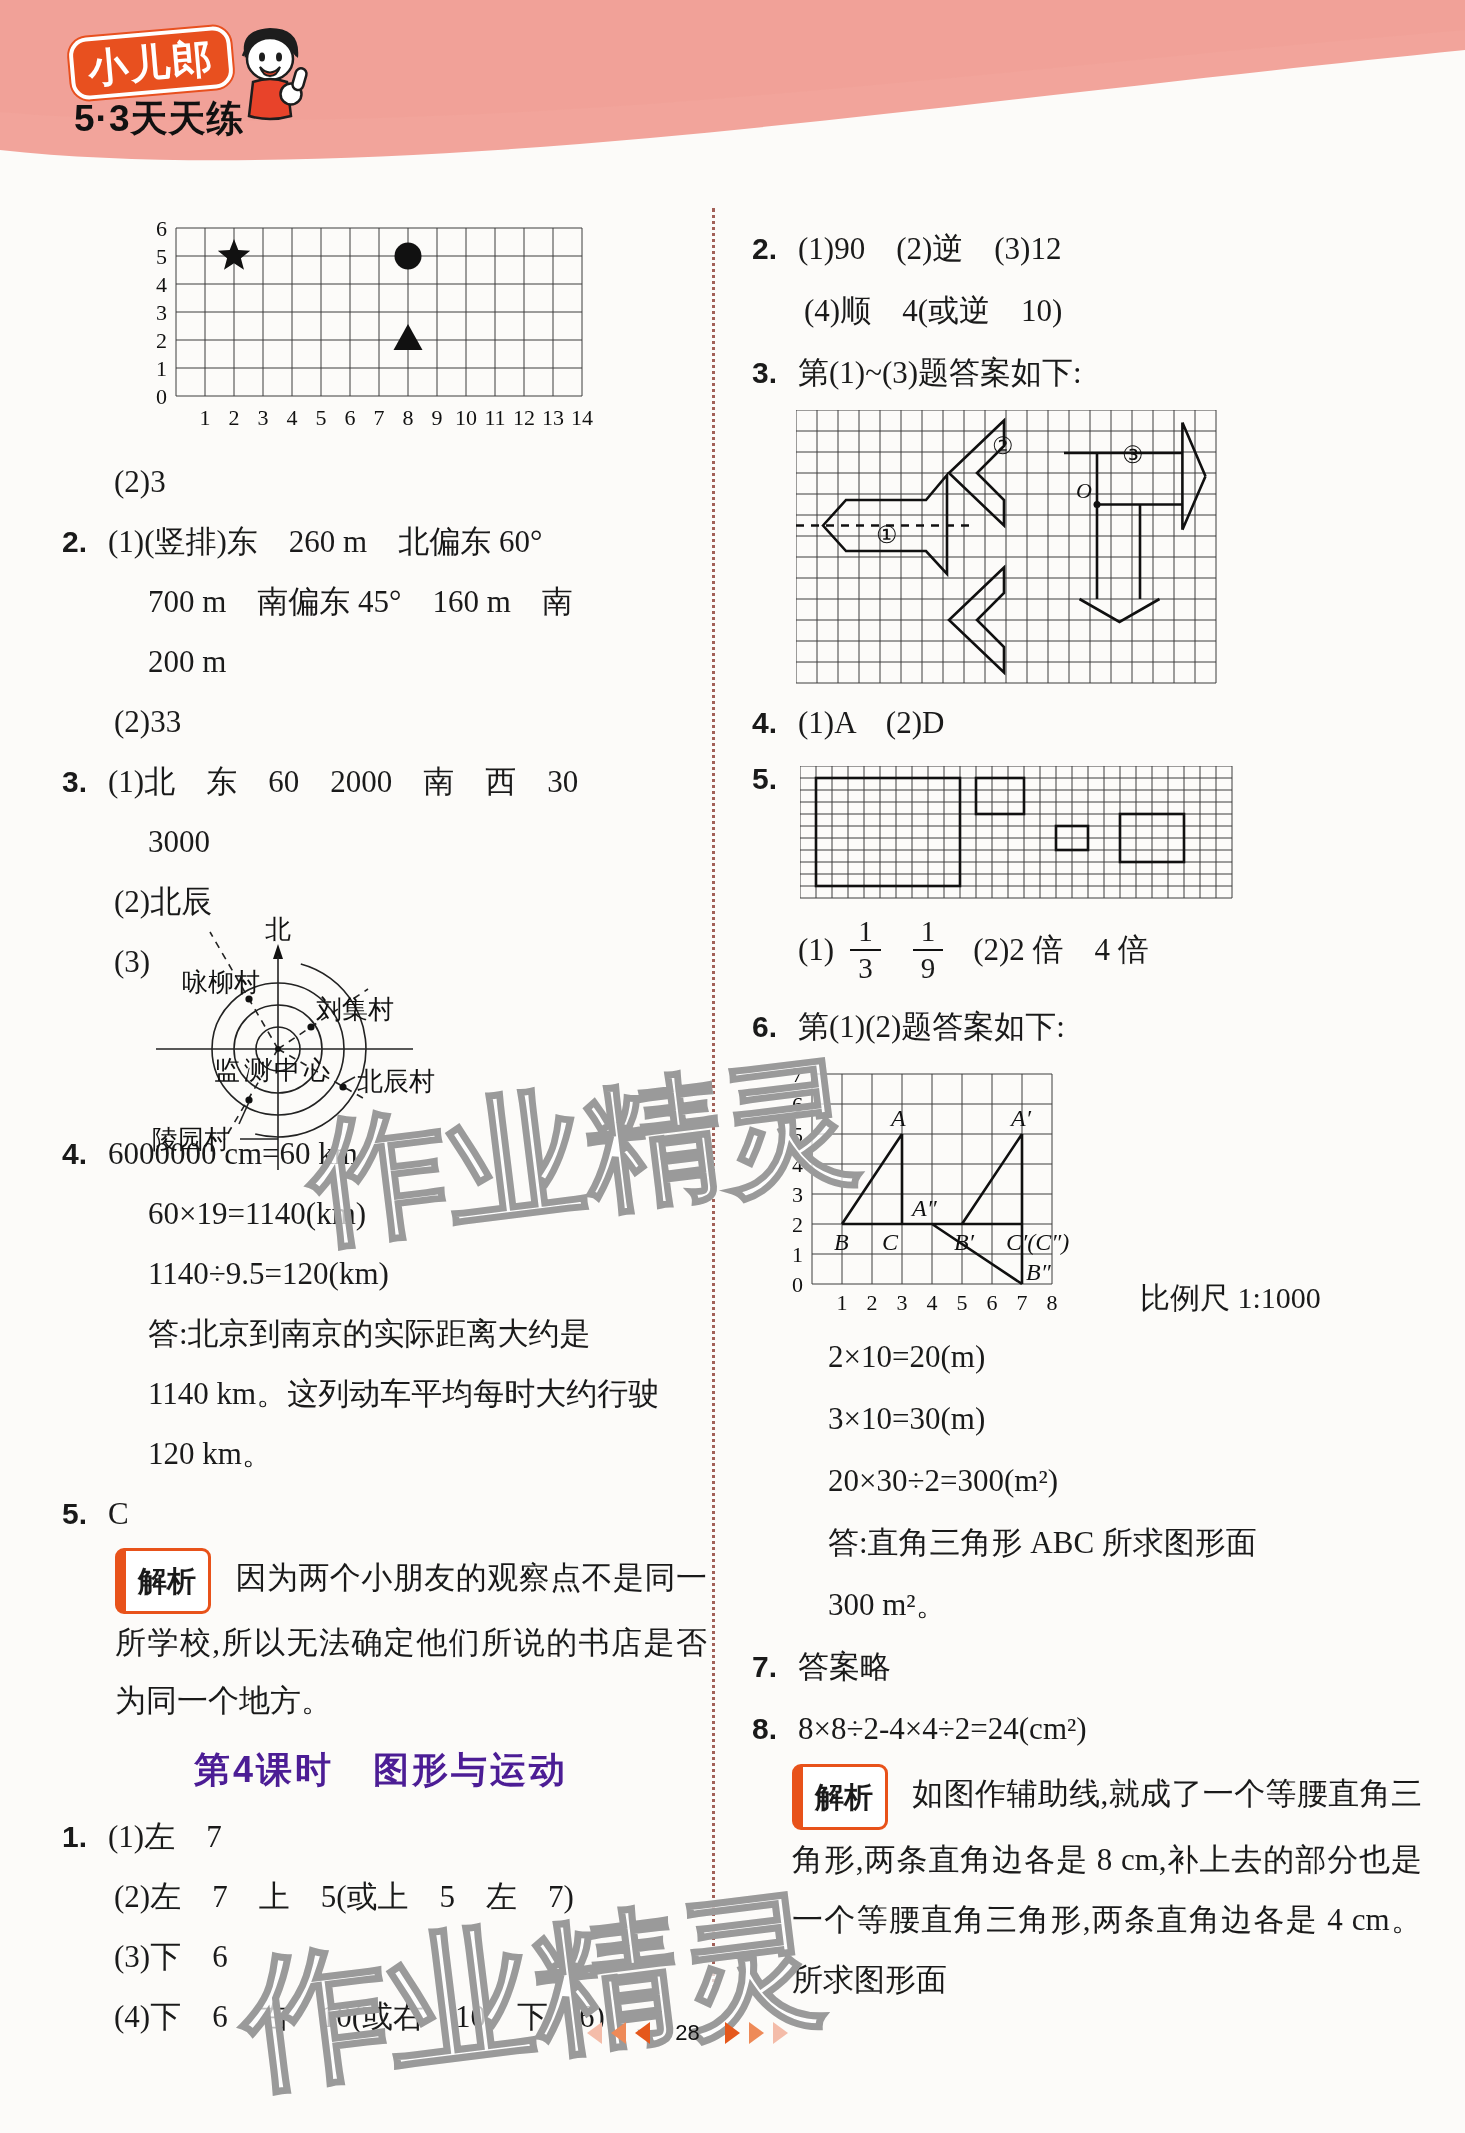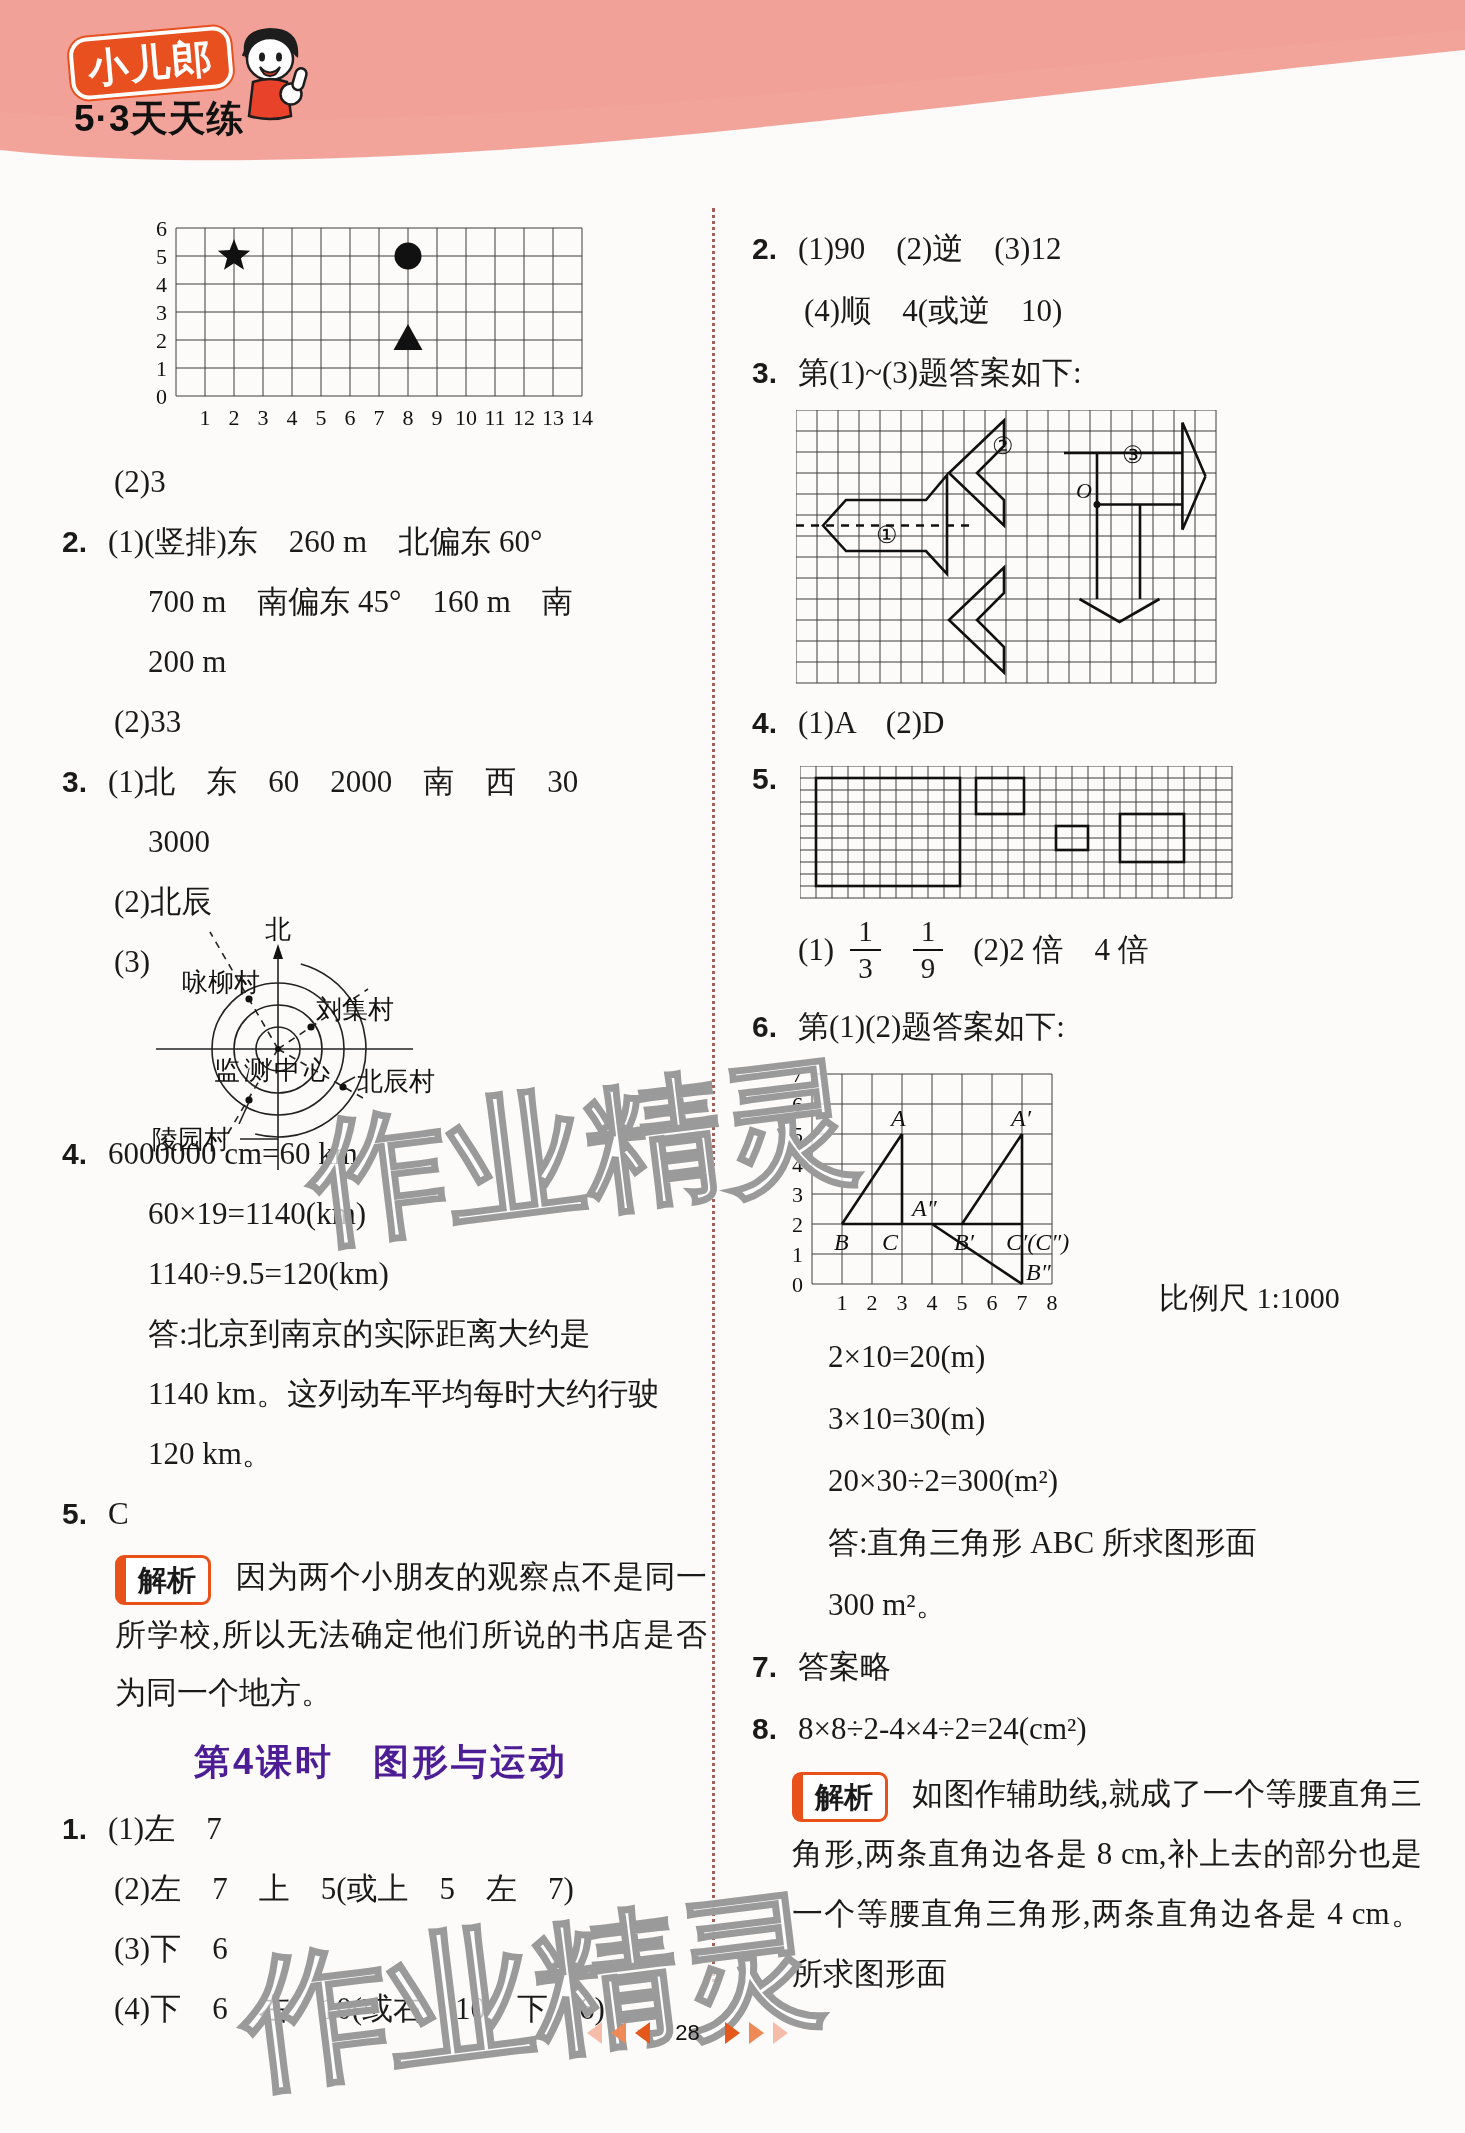--- a/index.html
+++ b/index.html
@@ -29,33 +29,33 @@
   .col-right .line{line-height:62px;}
   .num{font-family:"Liberation Sans",sans-serif;font-weight:bold;display:inline-block;width:46px;font-size:30px;}
   .ind1{padding-left:52px;}
   .cont{padding-left:86px;}
   .ind2{padding-left:42px;}
   .ind3{padding-left:76px;}
   .figwrap1{margin:0 0 14px 82px;}
   .fig3wrap{margin:6px 0 4px 44px;}
   .fig5row{display:flex;align-items:flex-start;height:150px;}
   .fig6wrap{position:relative;margin:8px 0 2px 36px;height:258px;}
-  .scale{position:absolute;left:371px;top:212px;font-size:30px;white-space:nowrap;}
+  .scale{position:absolute;left:352px;top:212px;font-size:30px;white-space:nowrap;}
   .cfig{position:relative;height:192px;}
   .cfig .c3{position:absolute;left:52px;top:0;}
   .cfig svg{position:absolute;left:66px;top:-20px;}
   .fracline{display:flex;align-items:center;height:92px;padding-left:46px;font-size:31px;}
   .frac{display:inline-block;text-align:center;vertical-align:middle;margin:0 16px;font-size:29px;line-height:1.15;}
   .frac .fn{display:block;border-bottom:2.5px solid #111;padding:0 8px 1px;}
   .frac .fd{display:block;padding:1px 8px 0;}
   .analysis{padding-left:53px;width:592px;white-space:normal;font-size:31px;line-height:58px;margin-top:4px;text-align:justify;}
   .col-right .analysis{padding-left:40px;width:630px;line-height:60px;}
   .badge{
     display:inline-block;border:3px solid #e8521a;border-left:11px solid #e8521a;border-radius:9px;
-    padding:0 12px;font-family:"Liberation Sans",sans-serif;font-weight:bold;font-size:29px;
+    padding:8px 12px;font-family:"Liberation Sans",sans-serif;font-weight:bold;font-size:29px;
     line-height:44px;margin-right:24px;background:#fff;vertical-align:-3px;white-space:nowrap;
   }
   .lesson{
     font-family:"Liberation Sans",sans-serif;font-weight:bold;font-size:36px;color:#4c1d95;
     margin:16px 0 12px 132px;letter-spacing:3px;white-space:nowrap;
   }
   .footer{
     position:absolute;top:2020px;left:0;width:100%;display:flex;justify-content:center;
     align-items:center;gap:9px;transform:translateX(-45px);
   }

